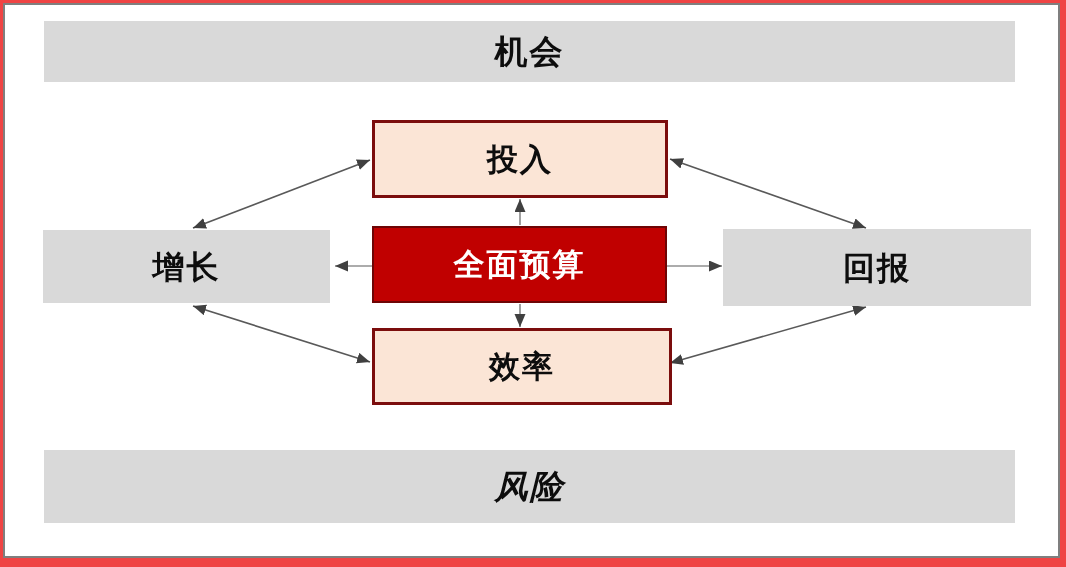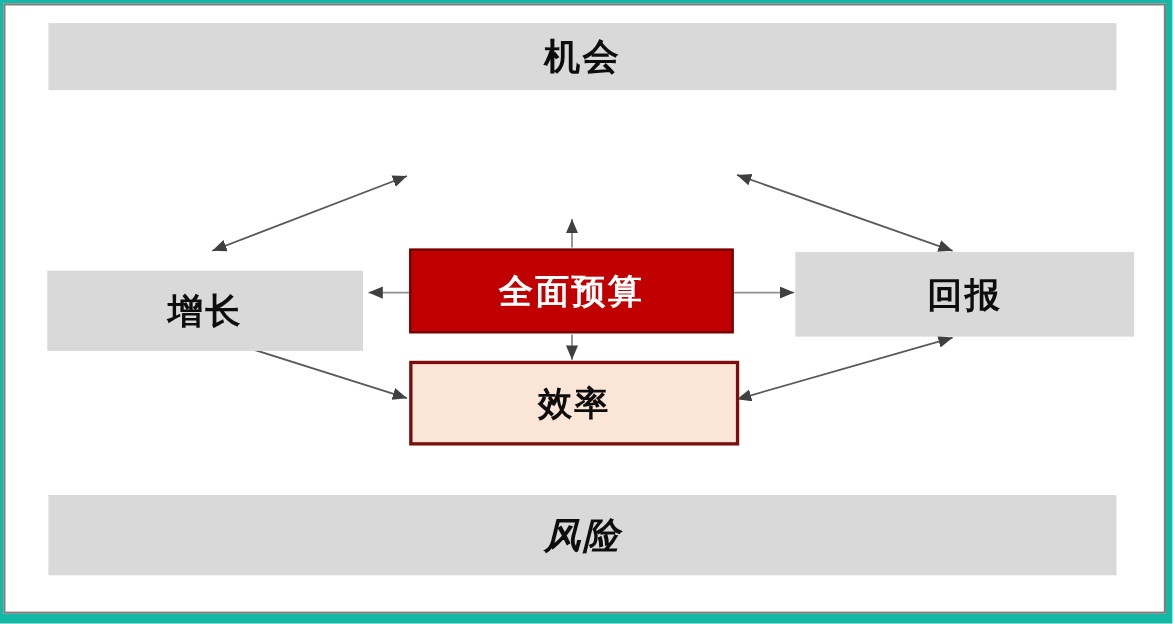--- a/index.html
+++ b/index.html
@@ -5,21 +5,21 @@
   html, body {
     margin: 0;
     padding: 0;
     background: #ffffff;
     font-family: "Liberation Sans", "DejaVu Sans", sans-serif;
   }
   .canvas {
     position: relative;
     width: 1066px;
     height: 567px;
-    background: #14b8a6;
+    background: #ef4444;
     overflow: hidden;
   }
   .frame {
     position: absolute;
     left: 3px;
     top: 3px;
     width: 1053px;
     height: 551px;
     border: 2.5px solid var(--frame-border, #7f7f7f);
     background: #ffffff;
@@ -36,21 +36,21 @@
     box-sizing: border-box;
     line-height: 1;
   }
   .gray { background: var(--gray-fill, #d9d9d9); }
   .peach {
     background: var(--peach-fill, #fbe5d6);
     border: 3px solid var(--maroon-border, #7b0d0d);
   }
   .bar-top    { left: 44px;  top: 21px;  width: 971px; height: 61px; font-size: 33px; }
   .bar-bottom { left: 44px;  top: 450px; width: 971px; height: 73px; font-size: 33px; font-style: italic; }
-  .box-left   { left: 43px;  top: 230px; width: 287px; height: 73px; font-size: 32px; margin-top: 16px; }
+  .box-left   { left: 43px;  top: 230px; width: 287px; height: 73px; font-size: 32px; }
   .box-right  { left: 723px; top: 229px; width: 308px; height: 77px; font-size: 32px; }
   .box-input  { left: 372px; top: 120px; width: 296px; height: 78px; font-size: 31px; }
   .box-eff    { left: 372px; top: 328px; width: 300px; height: 77px; font-size: 31px; }
   .box-center {
     left: 372px; top: 226px; width: 295px; height: 77px; font-size: 31px;
     background: var(--center-red, #c00000);
     border: 2px solid var(--center-border, #6e0505);
     color: var(--text-white, #ffffff);
   }
   svg.arrows {
@@ -102,20 +102,23 @@
   </div>
 
   <div class="node gray box-left">
     <span>增长</span>
   </div>
 
   <div class="node gray box-right">
     <span>回报</span>
   </div>
 
+  <div class="node peach box-input">
+    <span>投入</span>
+  </div>
 
   <div class="node box-center">
     <span>全面预算</span>
   </div>
 
   <div class="node peach box-eff">
     <span>效率</span>
   </div>
 
   <div class="node gray bar-bottom">

